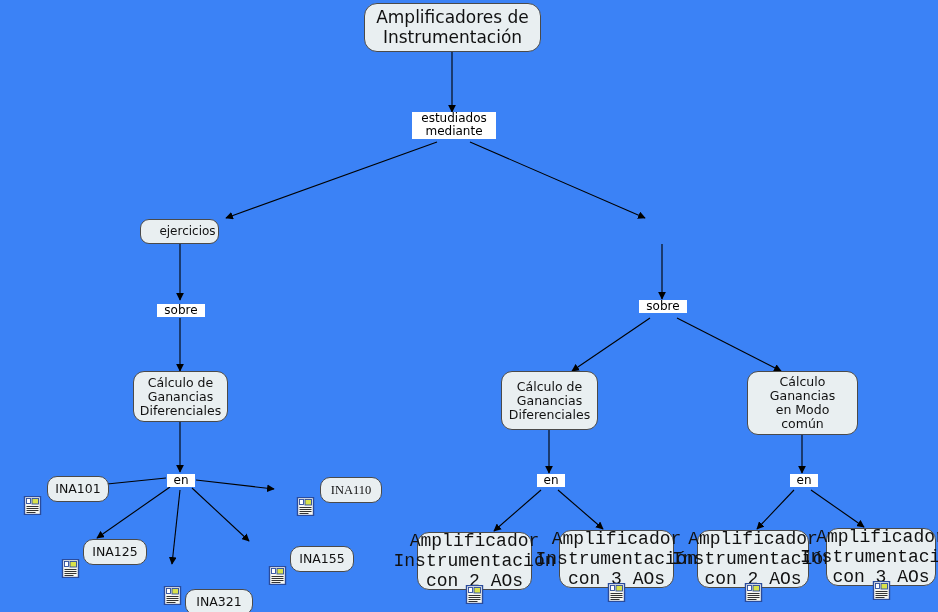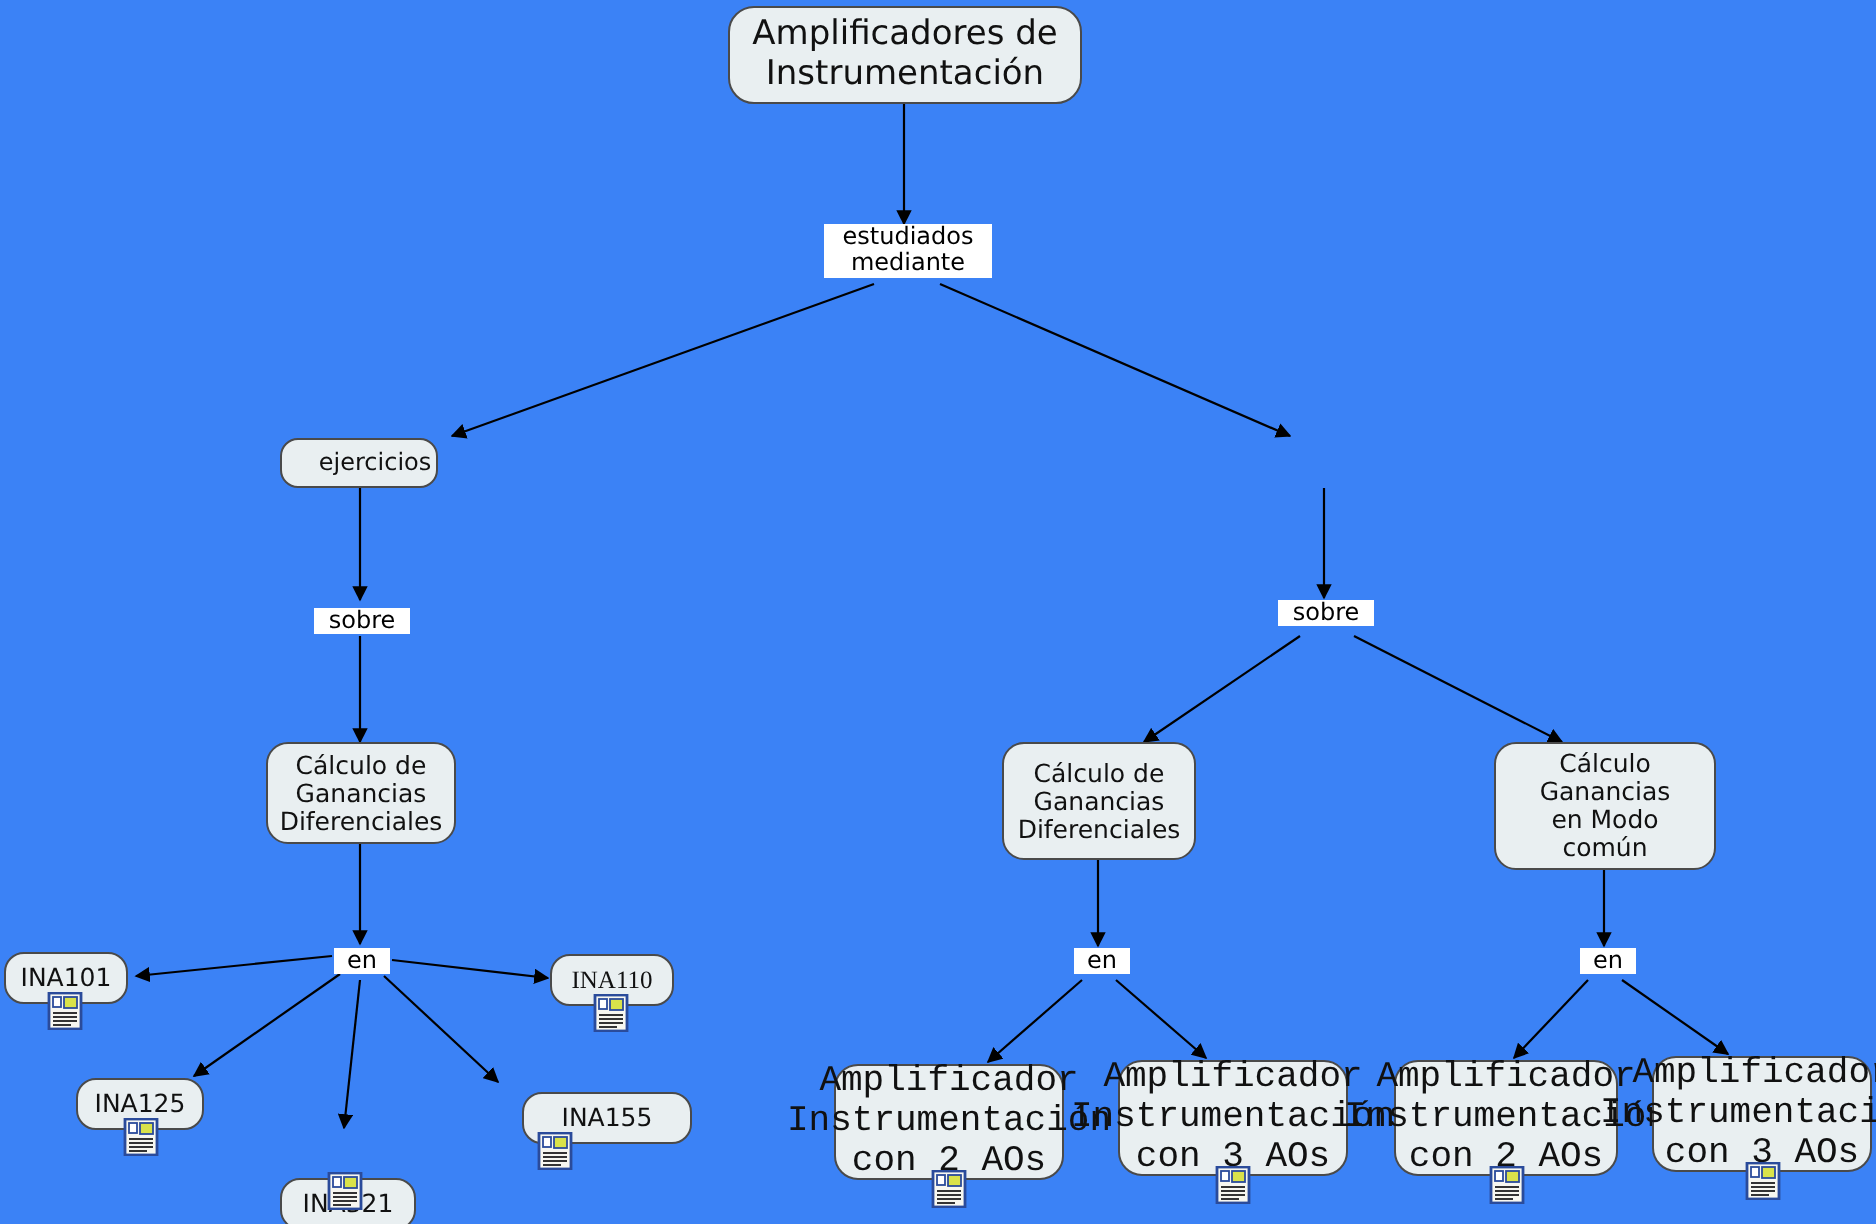--- a/index.html
+++ b/index.html
@@ -59,20 +59,21 @@
     font-size: 12.5px;
   }
   .node.leaf {
     font-size: 18px;
     border-radius: 12px;
     font-family: Liberation Mono, monospace;
   }
   .node.ina {
     font-size: 12.5px;
     border-radius: 10px;
+    margin-left: 45px;
   }
   .linklabel {
     position: absolute;
     font-size: 12px;
     color: #000000;
     text-align: center;
     white-space: pre-line;
     line-height: 1.12;
     background: #ffffff;
     z-index: 4;
@@ -221,21 +222,21 @@
     <rect x="3.5" y="2.5" width="4" height="5" fill="#ffffff" stroke="#2a4b9b" stroke-width="0.9"></rect>
     <rect x="9" y="2.5" width="6.5" height="5.5" fill="#d9e24a" stroke="#2a4b9b" stroke-width="0.9"></rect>
     <g stroke="#333333" stroke-width="1">
       <line x1="3.5" y1="10.5" x2="15.5" y2="10.5"></line>
       <line x1="3.5" y1="12.5" x2="15.5" y2="12.5"></line>
       <line x1="3.5" y1="14.5" x2="15.5" y2="14.5"></line>
       <line x1="3.5" y1="16.5" x2="12.5" y2="16.5"></line>
     </g>
   </svg>
 
-  <div class="node ina" style="left:261px; top:546px; width:85px; height:26px;">
+  <div class="node ina" style="left:245px; top:546px; width:64px; height:26px;">
     <span class="txt">INA155</span>
   </div>
   <svg class="res-icon" style="left:268px; top:566px;" viewBox="0 0 19 19" xmlns="http://www.w3.org/2000/svg">
     <rect x="1.5" y="0.5" width="16" height="18" fill="#f7f7f0" stroke="#2a4b9b" stroke-width="1.4"></rect>
     <rect x="3.5" y="2.5" width="4" height="5" fill="#ffffff" stroke="#2a4b9b" stroke-width="0.9"></rect>
     <rect x="9" y="2.5" width="6.5" height="5.5" fill="#d9e24a" stroke="#2a4b9b" stroke-width="0.9"></rect>
     <g stroke="#333333" stroke-width="1">
       <line x1="3.5" y1="10.5" x2="15.5" y2="10.5"></line>
       <line x1="3.5" y1="12.5" x2="15.5" y2="12.5"></line>
       <line x1="3.5" y1="14.5" x2="15.5" y2="14.5"></line>

